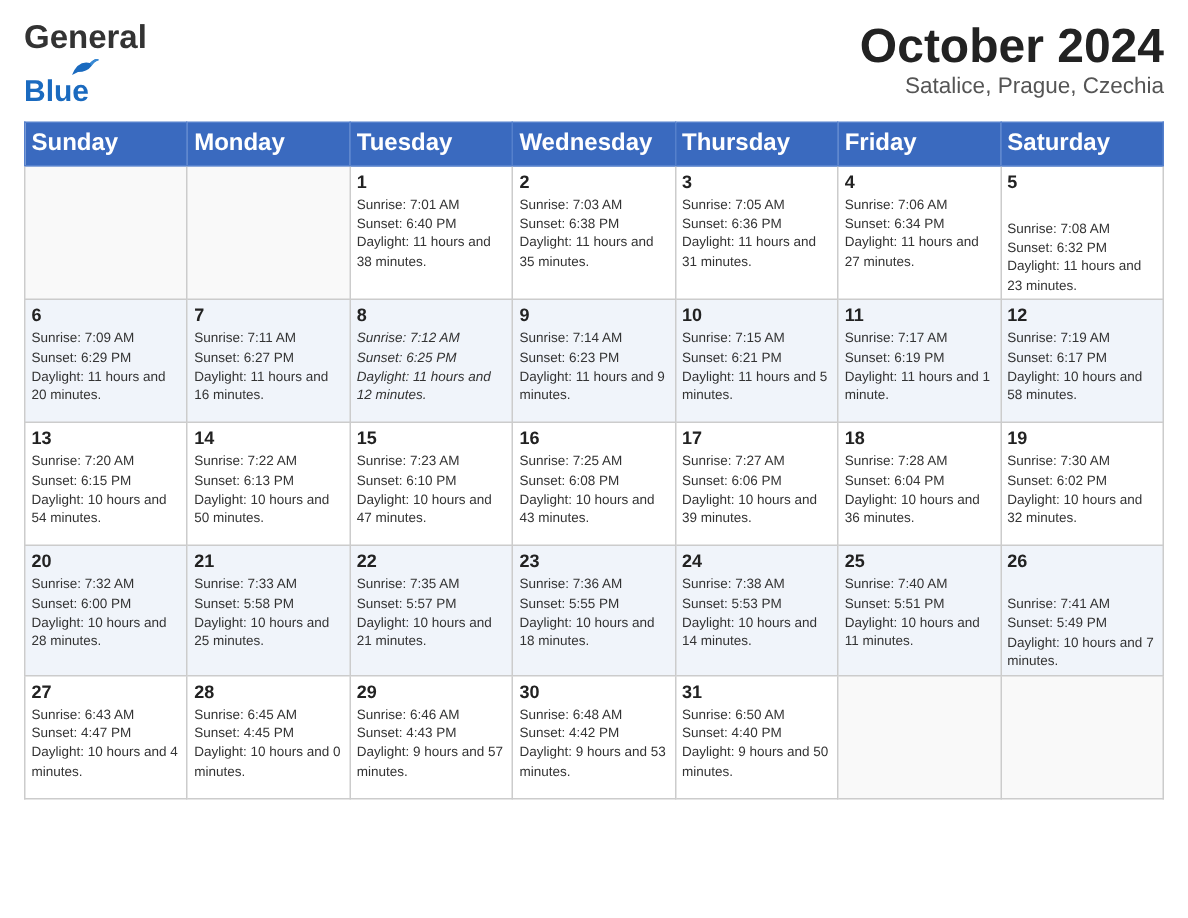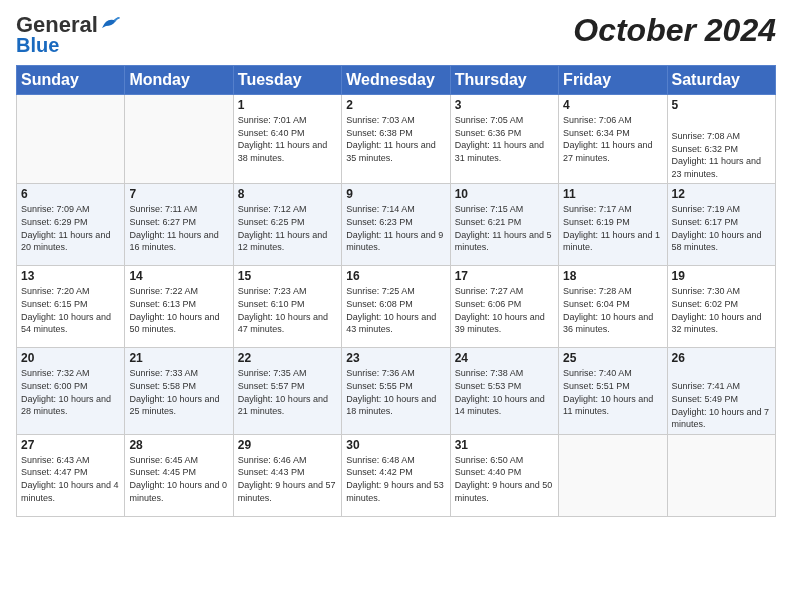--- a/index.html
+++ b/index.html
@@ -21,21 +21,20 @@
       align-items: flex-start;
       margin-bottom: 8px;
     }
     .logo {
       display: flex;
       flex-direction: column;
       align-items: flex-start;
     }
     .title-area {
       text-align: right;
-      font-style: italic;
     }
     .month-title {
       font-size: 32px;
       font-weight: bold;
       color: #222;
     }
     .location {
       font-size: 15px;
       color: #555;
     }
@@ -79,31 +78,32 @@
     .row-shade {
       background-color: #f0f4fa;
     }
   </style>
 </head>
 <body>
 
 <div class="page">
   <div class="header">
     <div class="logo">
-      <div style="display:flex;align-items:center;gap:2px;">
+      <div style="display:flex;align-items:center;gap:2px;flex-direction:column;">
         <span style="font-size:22px;font-weight:bold;color:#333;">General</span>
         <svg width="22" height="18" viewBox="0 0 22 18" style="margin-top:-4px;">
           <path d="M2 14 Q6 4 14 6 Q18 2 20 4 Q16 5 15 8 Q12 12 6 12 Z" fill="#1a6abf"></path>
           <path d="M14 6 Q18 2 20 4 Q17 5 15 8Z" fill="#3a8ad4"></path>
         </svg>
       </div>
       <span style="font-size:20px;font-weight:bold;color:#1a6abf;margin-top:-4px;">Blue</span>
     </div>
     <div class="title-area">
       <div class="month-title">October 2024</div>
+      <div class="location">Satalice, Prague, Czechia</div>
     </div>
   </div>
 
   <table class="calendar">
     <thead>
       <tr>
       <th>Sunday</th>
           <th>Monday</th>
           <th>Tuesday</th>
           <th>Wednesday</th>
@@ -155,21 +155,21 @@
 Daylight: 11 hours and 20 minutes.</div>
           </td>
           <td>
             <span class="day-number">7</span>
             <div class="day-info" style="white-space: pre-line;">Sunrise: 7:11 AM
 Sunset: 6:27 PM
 Daylight: 11 hours and 16 minutes.</div>
           </td>
           <td>
             <span class="day-number">8</span>
-            <div class="day-info" style="white-space: pre-line;">Sunrise: 7:12 AM
+            <div class="day-info" style="white-space: pre-line; font-style: italic;">Sunrise: 7:12 AM
 Sunset: 6:25 PM
 Daylight: 11 hours and 12 minutes.</div>
           </td>
           <td>
             <span class="day-number">9</span>
             <div class="day-info" style="white-space: pre-line;">Sunrise: 7:14 AM
 Sunset: 6:23 PM
 Daylight: 11 hours and 9 minutes.</div>
           </td>
           <td>

